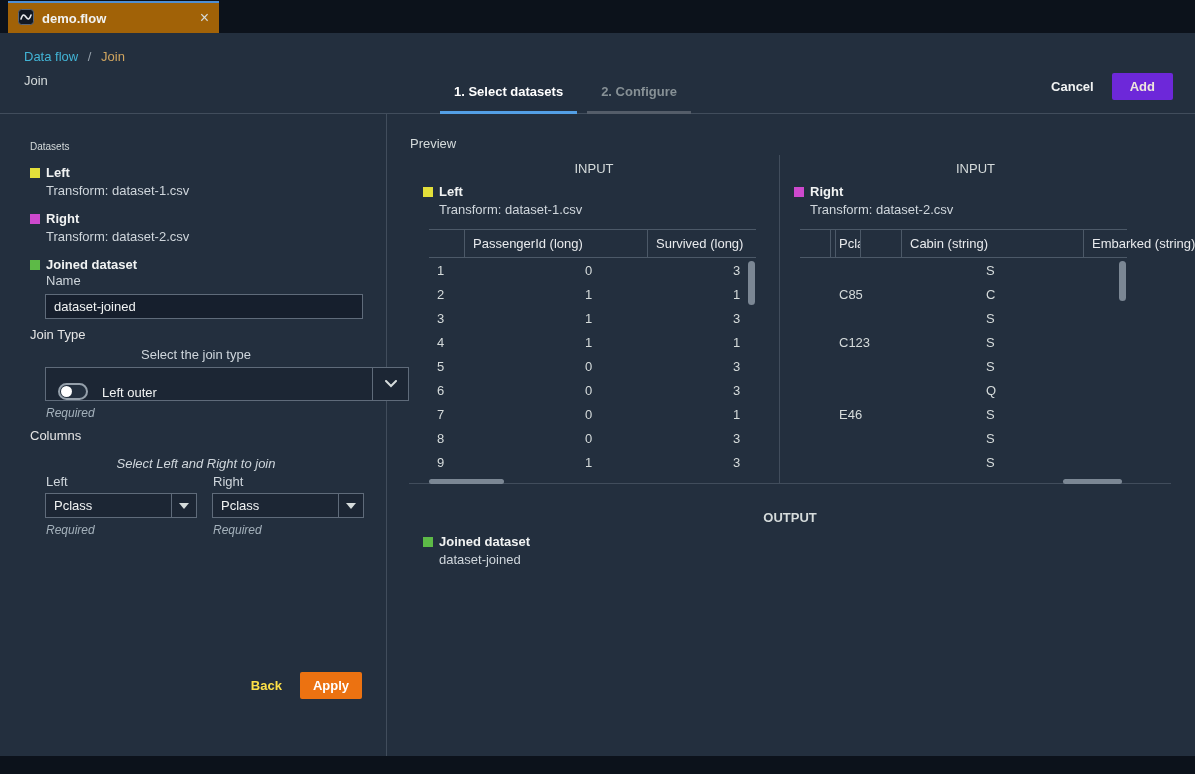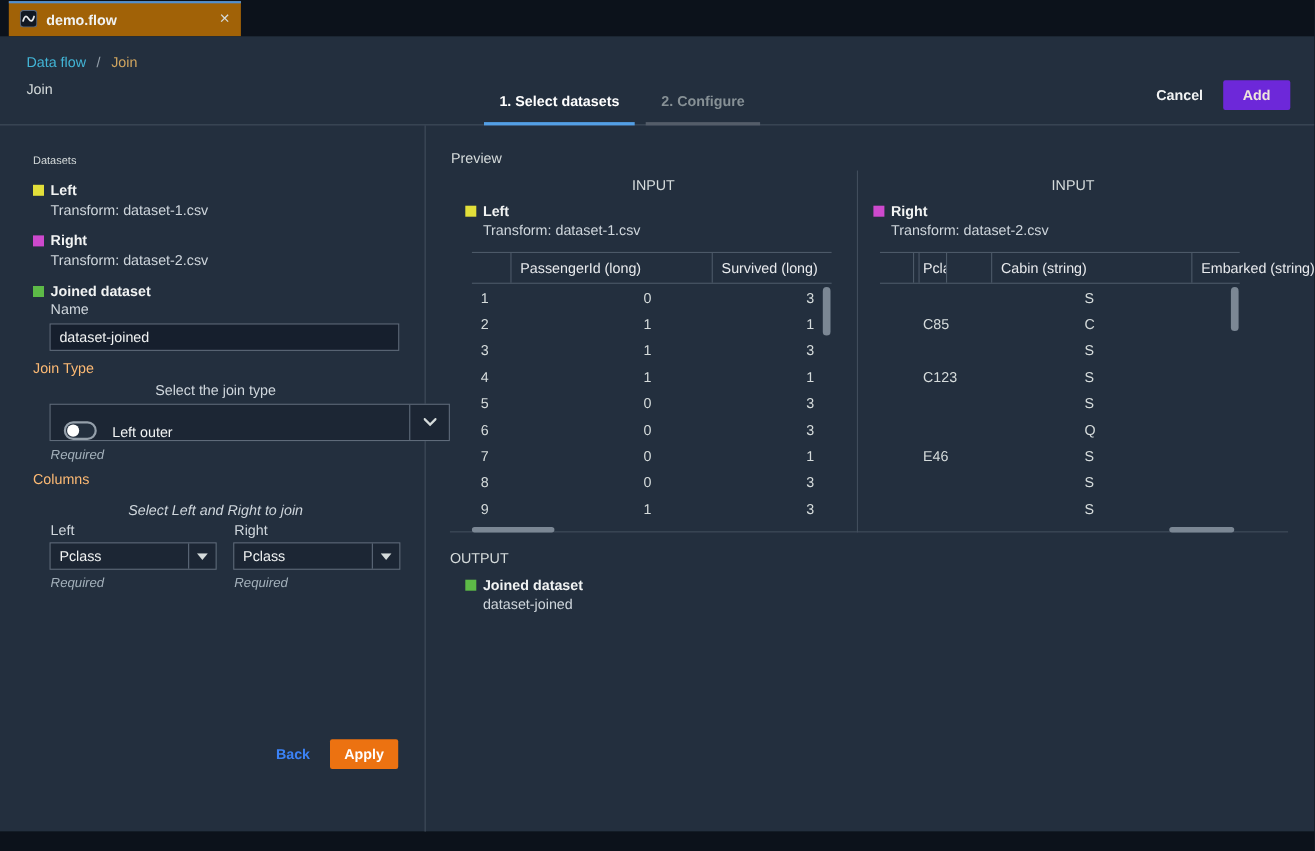--- a/index.html
+++ b/index.html
@@ -35,42 +35,42 @@
   
   .left-panel { width:387px; flex:none; border-right:1px solid #414d5c; position:relative; padding:27px 24px 0 30px; }
   .panel-title { color:#d5dbdb; font-size:10px; }
   .ds-item { display:flex; align-items:flex-start; gap:6px; margin-top:13px; }
   .swatch { width:10px; height:10px; margin-top:3px; flex:none; }
   .ds-name { font-weight:bold; color:#f1f3f3; }
   .ds-transform { margin-left:16px; margin-top:3px; color:#cfd6dc; }
   .field-label { margin-left:16px; margin-top:1px; color:#cfd6dc; }
   .text-input { display:block; margin:6px 0 0 15px; width:318px; height:25px; background:#161f2d;
                 border:1px solid #5f6b7a; color:#f1f3f3; padding:0 8px; font-size:13px; font-family:inherit; }
-  .sec-label { margin-top:8px; color:#fdba74; }
+  .sec-label { margin-top:8px; color:#e5e5e5; }
   .sub-label { margin-top:5px; color:#cfd6dc;text-align:center; }
   .join-select { margin:5px 0 0 15px; width:364px; height:34px; border:1px solid #5f6b7a; background:#1c2634;
                  display:flex; align-items:flex-end; cursor:pointer; }
   .toggle { width:30px; height:17px; border:2px solid #95a0ab; border-radius:10px; margin-left:12px;
             position:relative; background:#232f3e; flex:none; }
   .toggle::after { content:""; position:absolute; left:1px; top:1px; width:11px; height:11px; border-radius:50%; background:#ffffff; }
   .join-value { margin-left:14px; color:#f1f3f3; }
   .dd-chev { margin-left:auto; width:36px; height:100%; border-left:1px solid #5f6b7a;
              display:flex; align-items:center; justify-content:center; }
   .required { margin:5px 0 0 16px; font-style:italic; font-size:12px; color:#a4b1bb; }
   .cols-row { display:flex; gap:15px; margin:3px 0 0 15px; }
   .col-box { width:152px; }
   .col-label { color:#cfd6dc; margin-left:1px; }
   .mini-select { margin-top:4px; width:152px; height:25px; border:1px solid #5f6b7a; background:#1c2634;
                  display:flex; align-items:center; cursor:pointer; }
   .mini-value { margin-left:8px; color:#f1f3f3; }
   .mini-chev { margin-left:auto; width:25px; height:100%; border-left:1px solid #5f6b7a;
                display:flex; align-items:center; justify-content:center; }
   .col-required { margin:5px 0 0 1px; font-style:italic; font-size:12px; color:#a4b1bb; }
   .panel-actions { position:absolute; right:24px; bottom:57px; display:flex; align-items:center; gap:18px; }
-  .btn-back { background:none; border:none; color:#3b82f6; font-weight:bold; font-size:13px; cursor:pointer; font-family:inherit; }
+  .btn-back { background:none; border:none; color:#fde047; font-weight:bold; font-size:13px; cursor:pointer; font-family:inherit; }
   .btn-apply { background:#ec7211; border:none; color:#ffffff; font-weight:bold; font-size:13px; padding:6px 13px; border-radius:2px; cursor:pointer; font-family:inherit; }
 
   
   .preview { flex:1; min-width:0; padding-top:22px; }
   .preview-title { margin-left:23px; color:#d5dbdb; }
   .inputs-grid { display:grid; grid-template-columns:370px 1fr; margin:4px 24px 0 22px;
                  height:329px; border-bottom:1px solid #414d5c; }
   .input-col { padding-top:4px; min-width:0; }
   .input-col.right { border-left:1px solid #414d5c; }
   .io-label { text-align:center; color:#d5dbdb; margin-top:2px; }
@@ -89,21 +89,21 @@
   .tbl-left .t-hcell:nth-child(3), .tbl-left .t-cell:nth-child(3) { width:31px; }
   .tbl-right .t-hcell:nth-child(1), .tbl-right .t-cell:nth-child(1) { width:31px; }
   .tbl-right .t-hcell:nth-child(2), .tbl-right .t-cell:nth-child(2) { width:147px; }
   .tbl-right .t-hcell:nth-child(3), .tbl-right .t-cell:nth-child(3) { width:149px; }
   .v-thumb { position:absolute; top:32px; right:1px; width:7px; height:44px; background:#7b8794; border-radius:4px; cursor:pointer; }
   .h-thumb { height:5px; border-radius:3px; background:#7b8794; margin-top:5px; cursor:pointer; }
   .h-thumb.left { width:75px; }
   .h-thumb.right { width:59px; margin-left:auto; margin-right:5px; }
 
   .output-section { margin:0 24px 0 22px; }
-  .output-label { color:#d5dbdb; margin-top:16px; }
+  .output-label { text-align:center; color:#d5dbdb; margin-top:26px;font-weight:bold; }
   .out-ds { display:flex; align-items:flex-start; gap:6px; margin:9px 0 0 14px; }
   .out-value { margin:3px 0 0 30px; color:#cfd6dc; }
 
   .footer { height:18px; flex:none; background:#0c121b; }
 </style>
 </head>
 <body>
 
 <div class="app">
 

